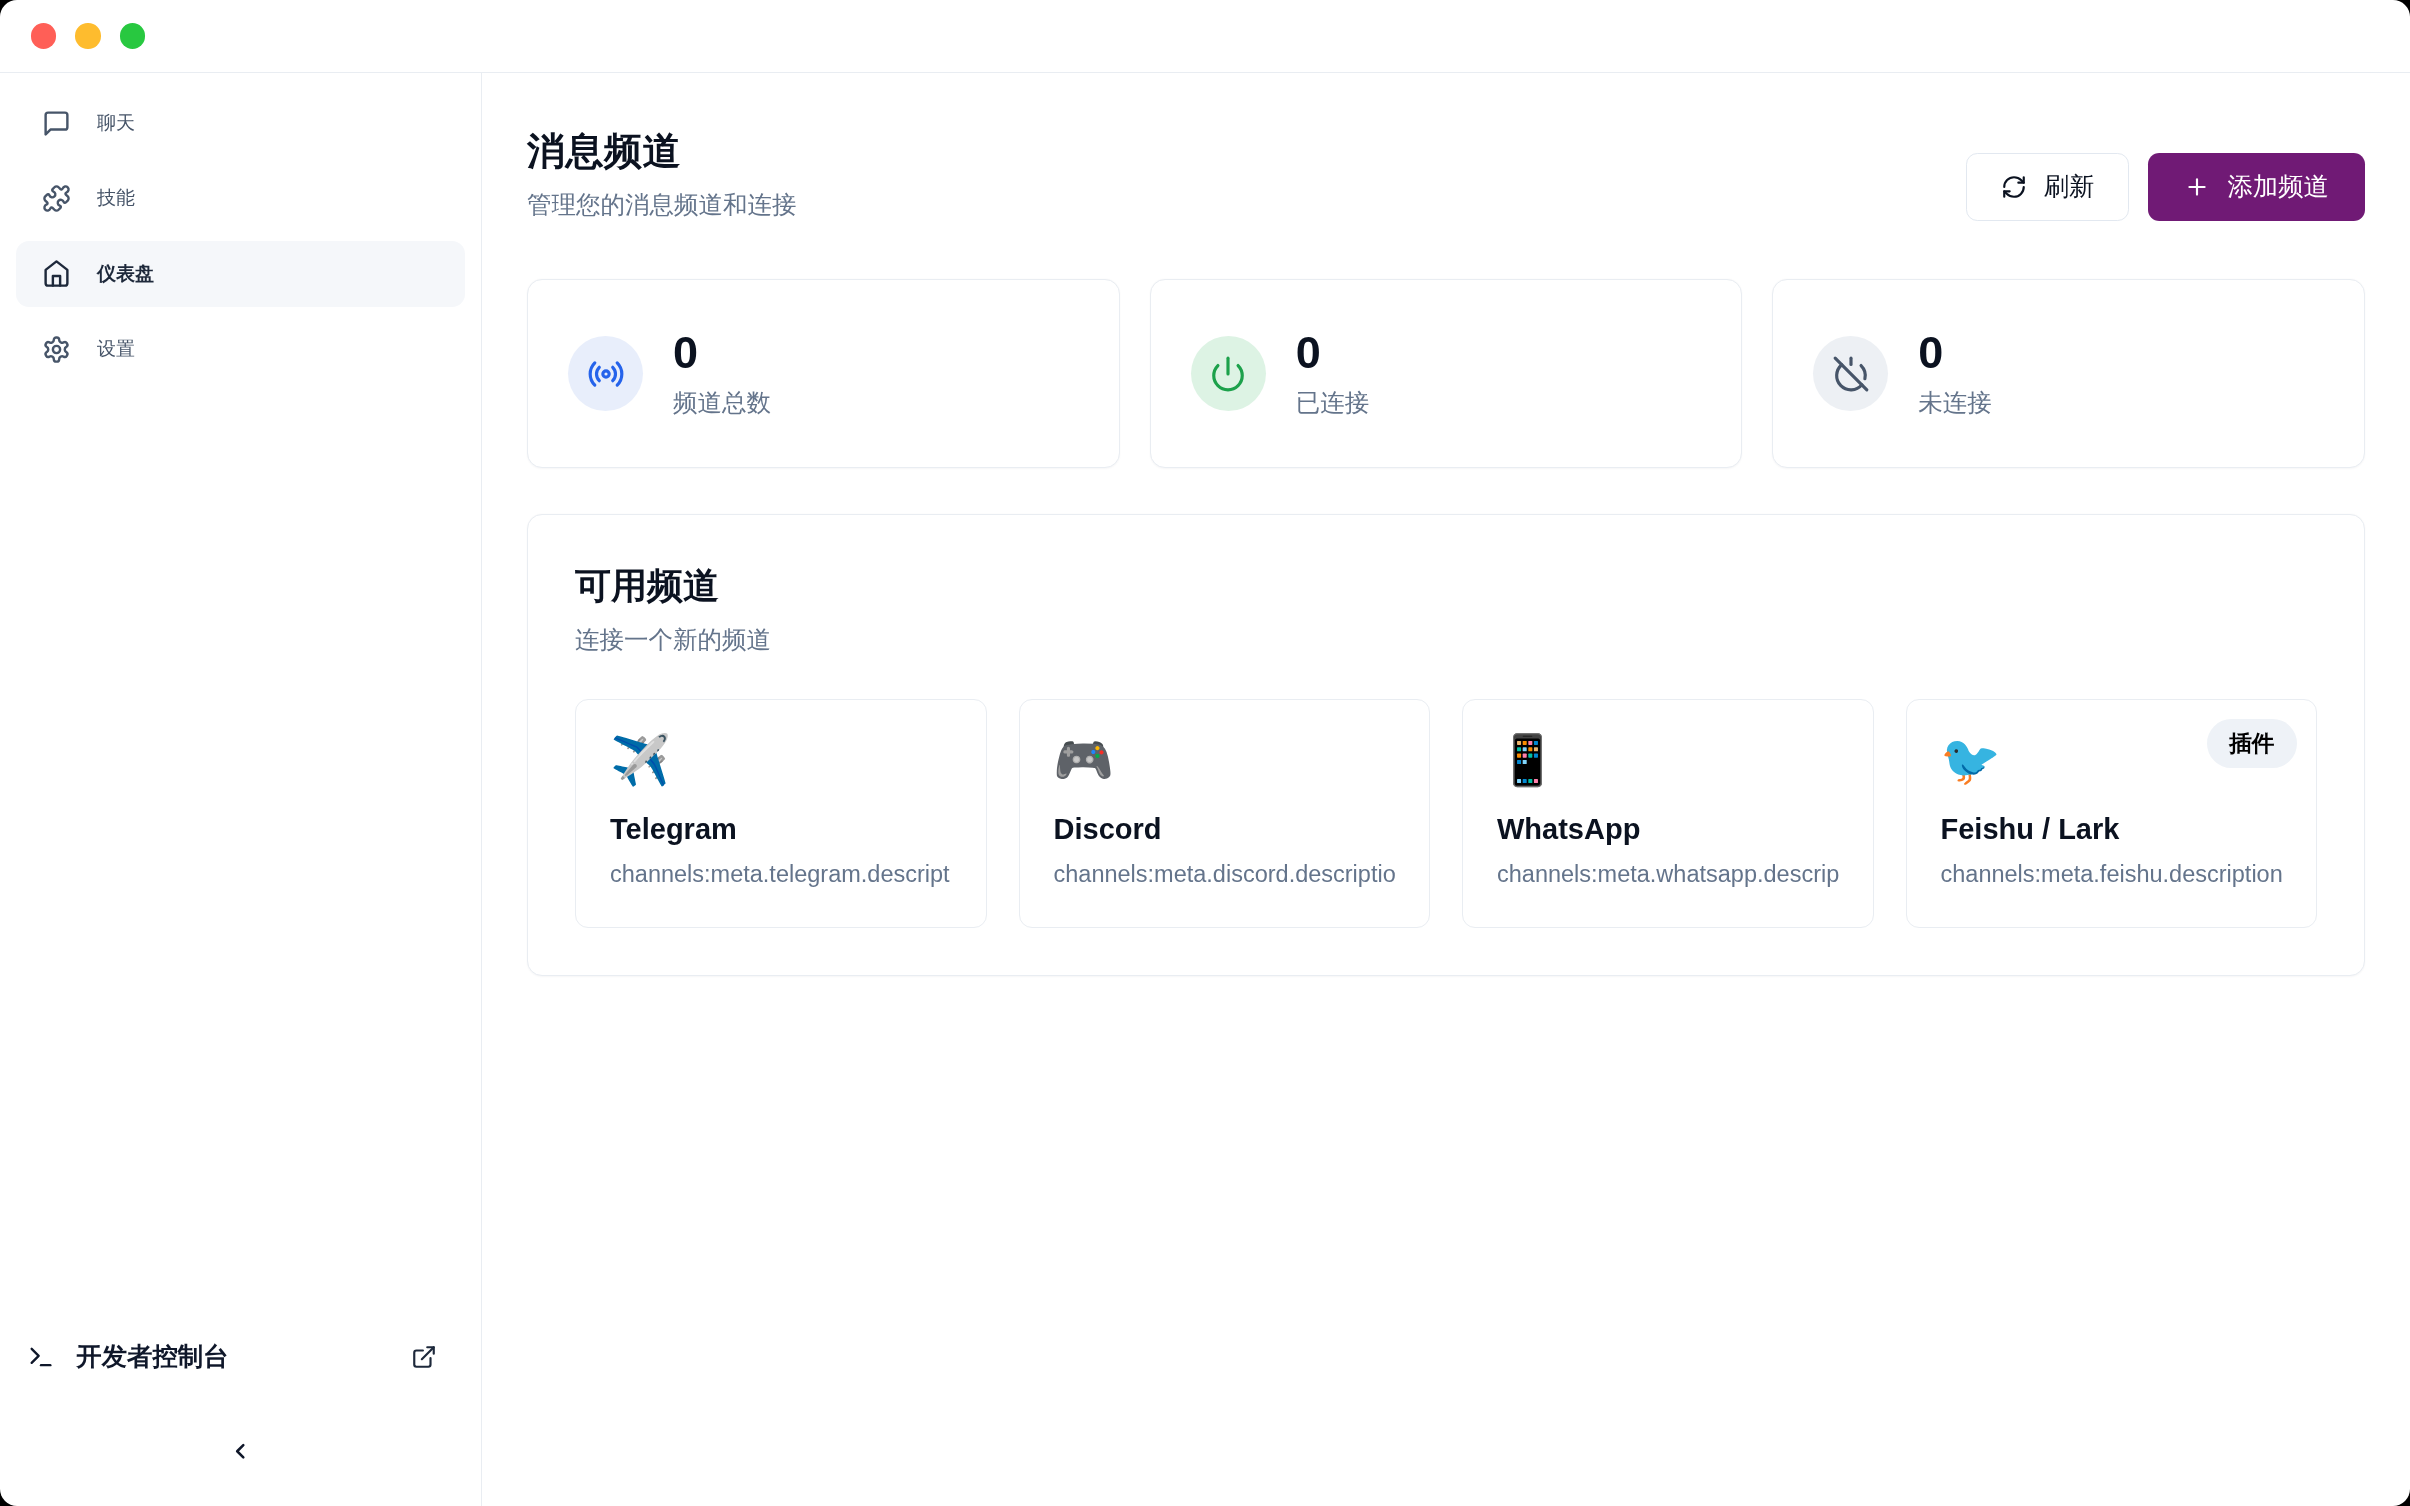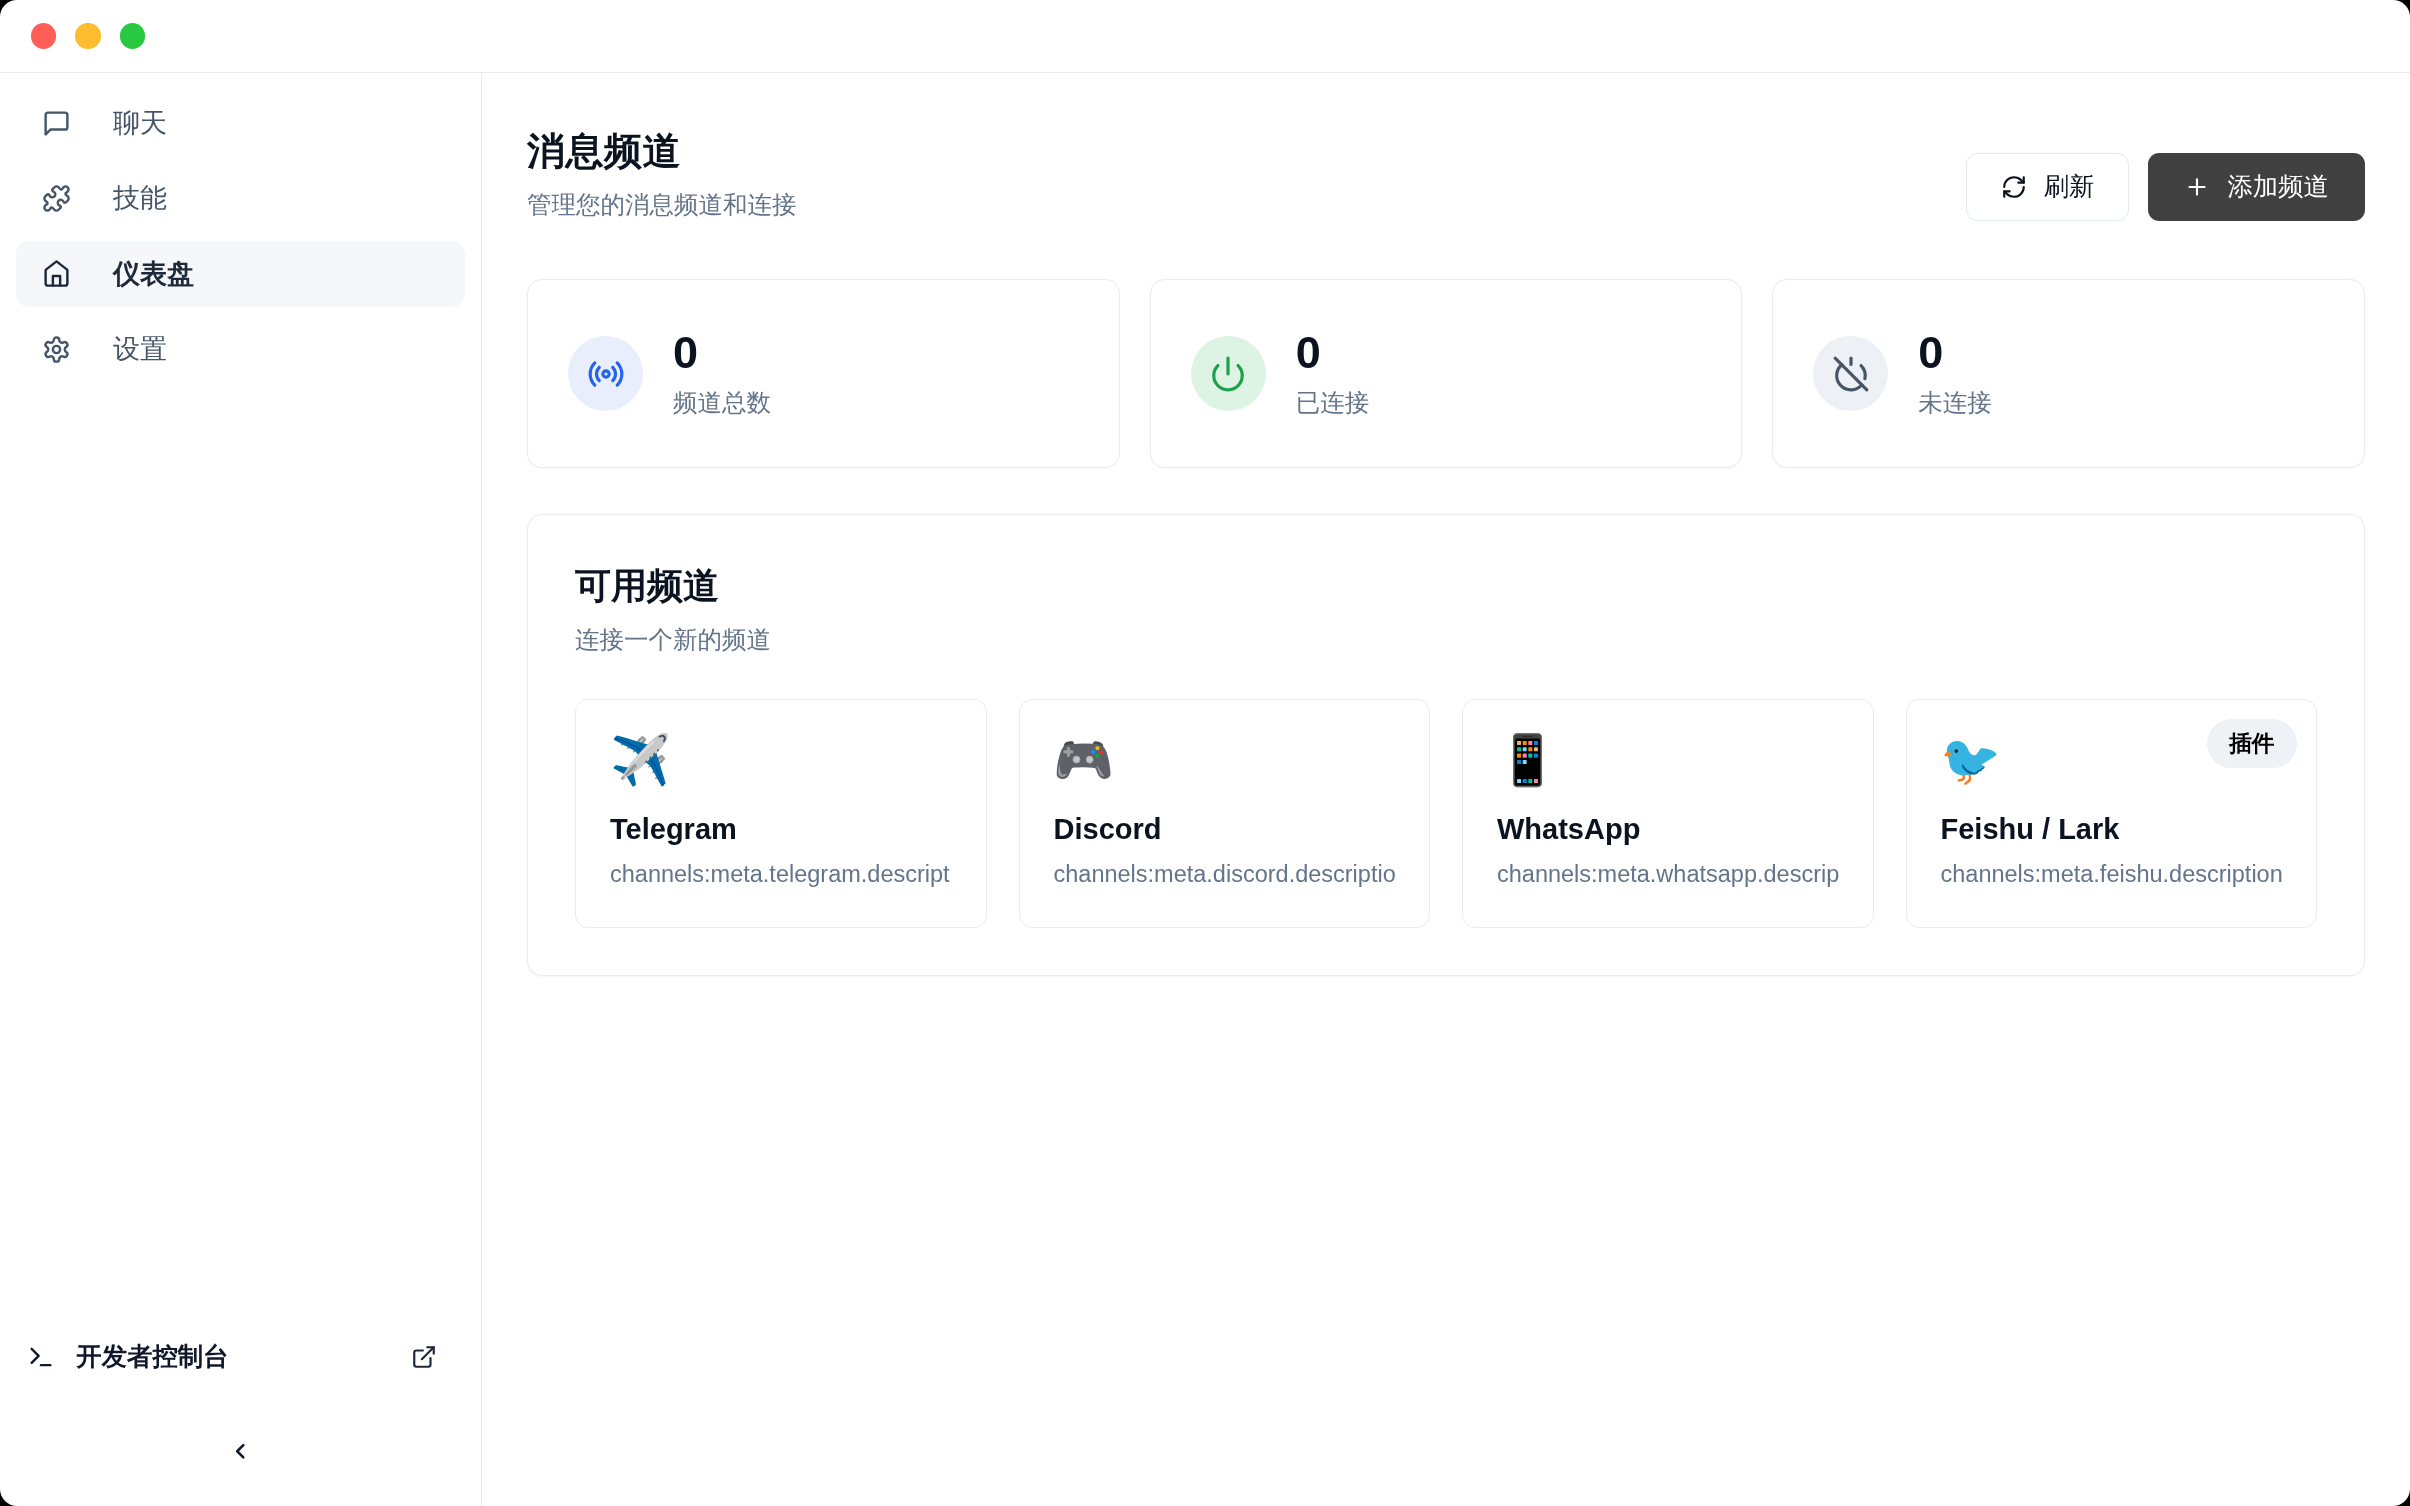--- a/index.html
+++ b/index.html
@@ -32,22 +32,22 @@
   .sidebar {
     width:482px; flex:0 0 482px;
     border-right:0.9px solid #e9edf2;
     display:flex; flex-direction:column;
     padding:17px 16px 36px;
   }
   .nav-item {
     height:66px; margin-bottom:9.4px;
     border-radius:13px;
     display:flex; align-items:center;
-    padding:0 26px; gap:42px;
-    color:#475569; font-size:27px; font-weight:500;
+    padding:0 26px; gap:26px;
+    color:#475569; font-size:19px; font-weight:500;
     cursor:pointer;
   }
   .nav-item svg { width:29px; height:29px; flex:0 0 29px; }
   .nav-item.is-active { background:#eef1f6; color:#0f172a; font-weight:600; }
   .nav-item.is-hover  { background:#f5f7fa; color:#1e293b; font-weight:600; }
   .sidebar-footer { margin-top:auto; }
   .dev-row {
     display:flex; align-items:center; gap:21px;
     padding:0 11.3px;
     color:#0f172a; font-size:25.4px; font-weight:600;
@@ -66,21 +66,21 @@
   .header-actions { display:flex; gap:19px; margin-top:11.3px; }
   .btn {
     height:68px; border-radius:11.3px;
     display:flex; align-items:center; gap:17px;
     font-size:25.4px; font-weight:500;
     cursor:pointer; border:none;
     font-family:inherit;
   }
   .btn svg { width:26px; height:26px; }
   .btn-refresh { background:#fff; border:0.9px solid #e2e8f0; color:#0b1220; padding:0 34px; }
-  .btn-add     { background:#404040; color:#fff; padding:0 36px; }
+  .btn-add     { background:#701a75; color:#fff; padding:0 36px; }
   
   .stats { display:flex; gap:30px; margin-top:58px; }
   .stat-card {
     flex:1; height:189px;
     background:#fff; border:0.9px solid #e9edf2; border-radius:15px;
     box-shadow:0 0.9px 1.9px rgba(15,23,42,.04);
     display:flex; align-items:center;
     padding:0 40px; gap:30px;
   }
   .stat-icon {

